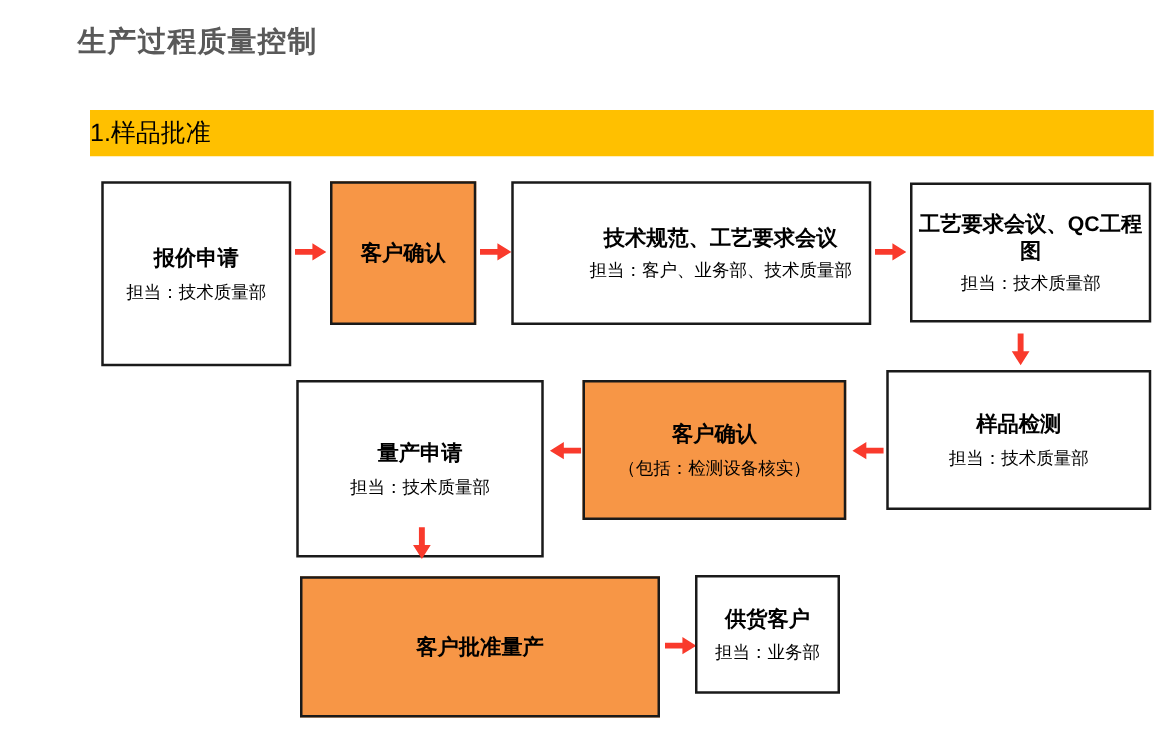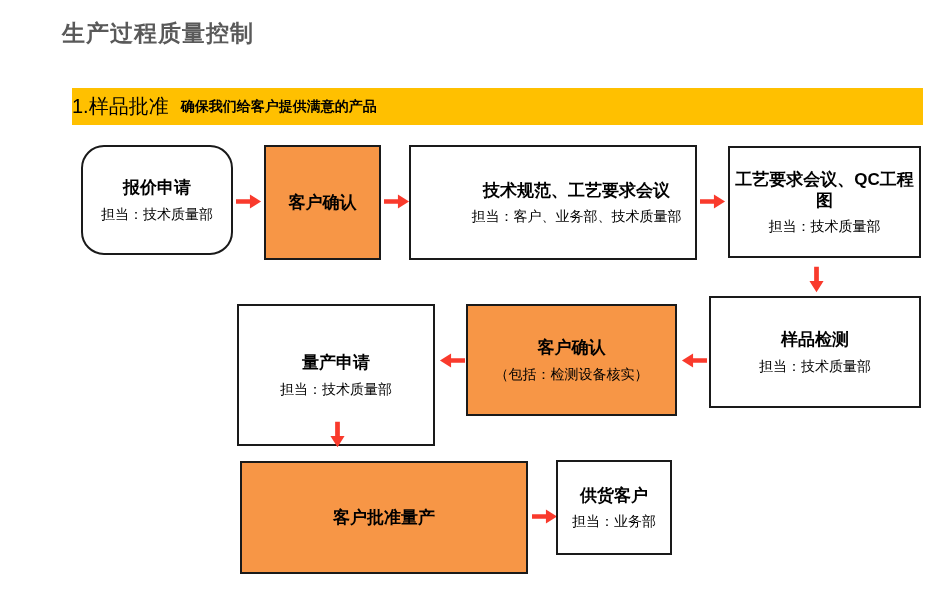--- a/index.html
+++ b/index.html
@@ -85,24 +85,23 @@
 </style>
 </head>
 <body>
 
 <div class="stage">
 
   <h1 class="page-title">生产过程质量控制</h1>
 
   <div class="banner">
     <span class="banner-title">1.样品批准</span>
-    <span class="banner-subtitle">确保我们给客户提供满意的产品</span>
   </div>
 
-  <div class="box white" style="left:57px; top:145px; width:152px; height:110px;border-radius:23px;">
+  <div class="box white" style="left:57px; top:145px; width:152px; height:148px;">
     <div class="box-title">报价申请</div>
     <div class="box-sub">担当：技术质量部</div>
   </div>
 
   <div class="arrow" style="left:212px; top:193px;">
     <svg width="26" height="17" viewBox="0 0 28 18">
         <polygon points="0,6.5 15,6.5 15,1.5 27,9 15,16.5 15,11.5 0,11.5" fill="var(--arrow-red, #F93A2C)"></polygon>
       </svg>
   </div>
 

